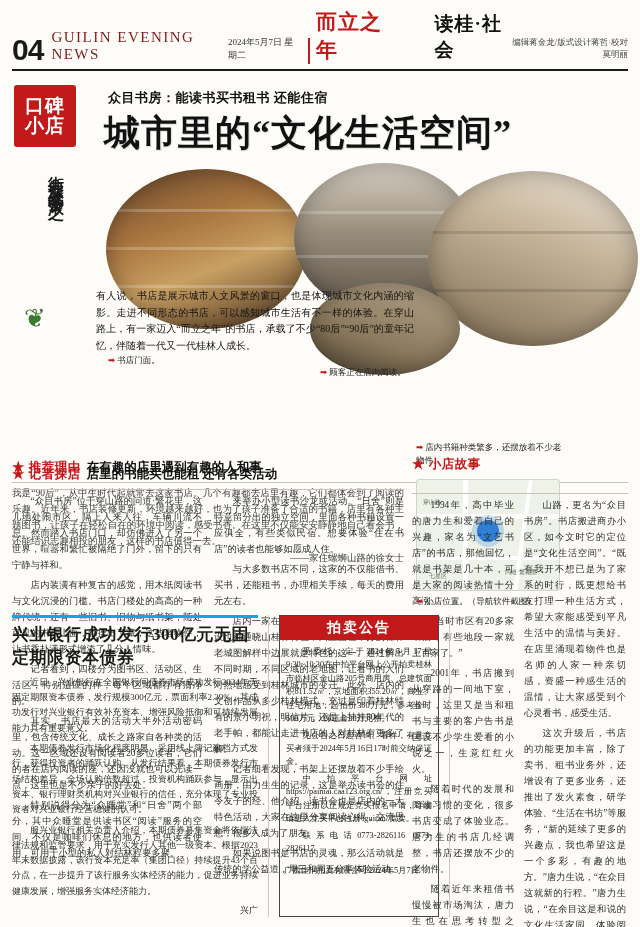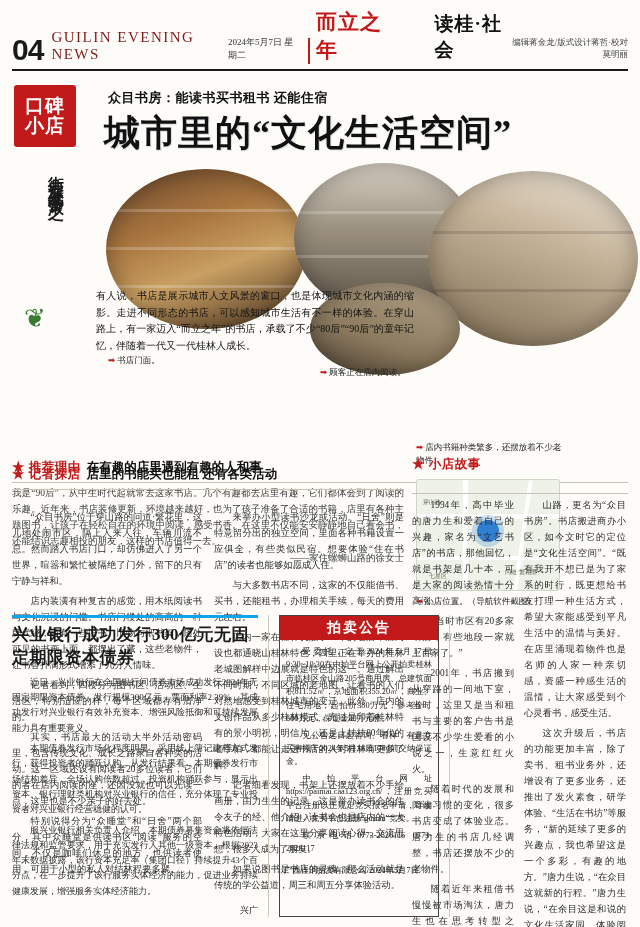--- a/index.html
+++ b/index.html
@@ -75,21 +75,21 @@
   .minimap{position:absolute;left:404px;top:-6px;width:142px;height:110px;
     background:#eef2e8;border:1px solid #cfd6c6;border-radius:3px;overflow:hidden;}
   .mm-road{position:absolute;background:#fff;}
   .mm-pin{position:absolute;left:60px;top:40px;width:22px;height:22px;border-radius:50%;background:#2f7fd4;
     box-shadow:0 0 0 5px rgba(47,127,212,.25);}
   .mm-lbl{position:absolute;font-size:6px;color:#5b6a52;}
   .cap-map{position:absolute;left:404px;top:110px;width:150px;font-size:8.5px;line-height:1.5;color:#222;}
   .cap-store{position:absolute;left:404px;top:-44px;width:150px;font-size:8.5px;line-height:1.5;color:#222;}
 
   
-  .cols{position:relative;margin-top:20px;display:flex;gap:12px;}
+  .cols{position:relative;margin-top:4px;display:flex;gap:12px;}
   .col{width:190px;font-size:9.3px;line-height:1.72;color:#2b2b2b;text-align:justify;}
   .col p{margin:0 0 4px 0;text-indent:2em;}
   .story-head{display:flex;align-items:center;gap:6px;margin-bottom:20px;}
 
   
   .bottom{position:absolute;left:12px;right:12px;bottom:10px;display:flex;gap:10px;}
   .bank{width:246px;border-top:3px solid #0ea5e9;padding-top:6px;}
   .bank h3{margin:0;font-size:17px;font-weight:bold;line-height:1.35;letter-spacing:.5px;}
   .bank p{margin:5px 0 0 0;font-size:9px;line-height:1.7;text-indent:2em;text-align:justify;color:#2b2b2b;}
   .bank .sign{text-align:right;font-size:9px;margin-top:4px;}

